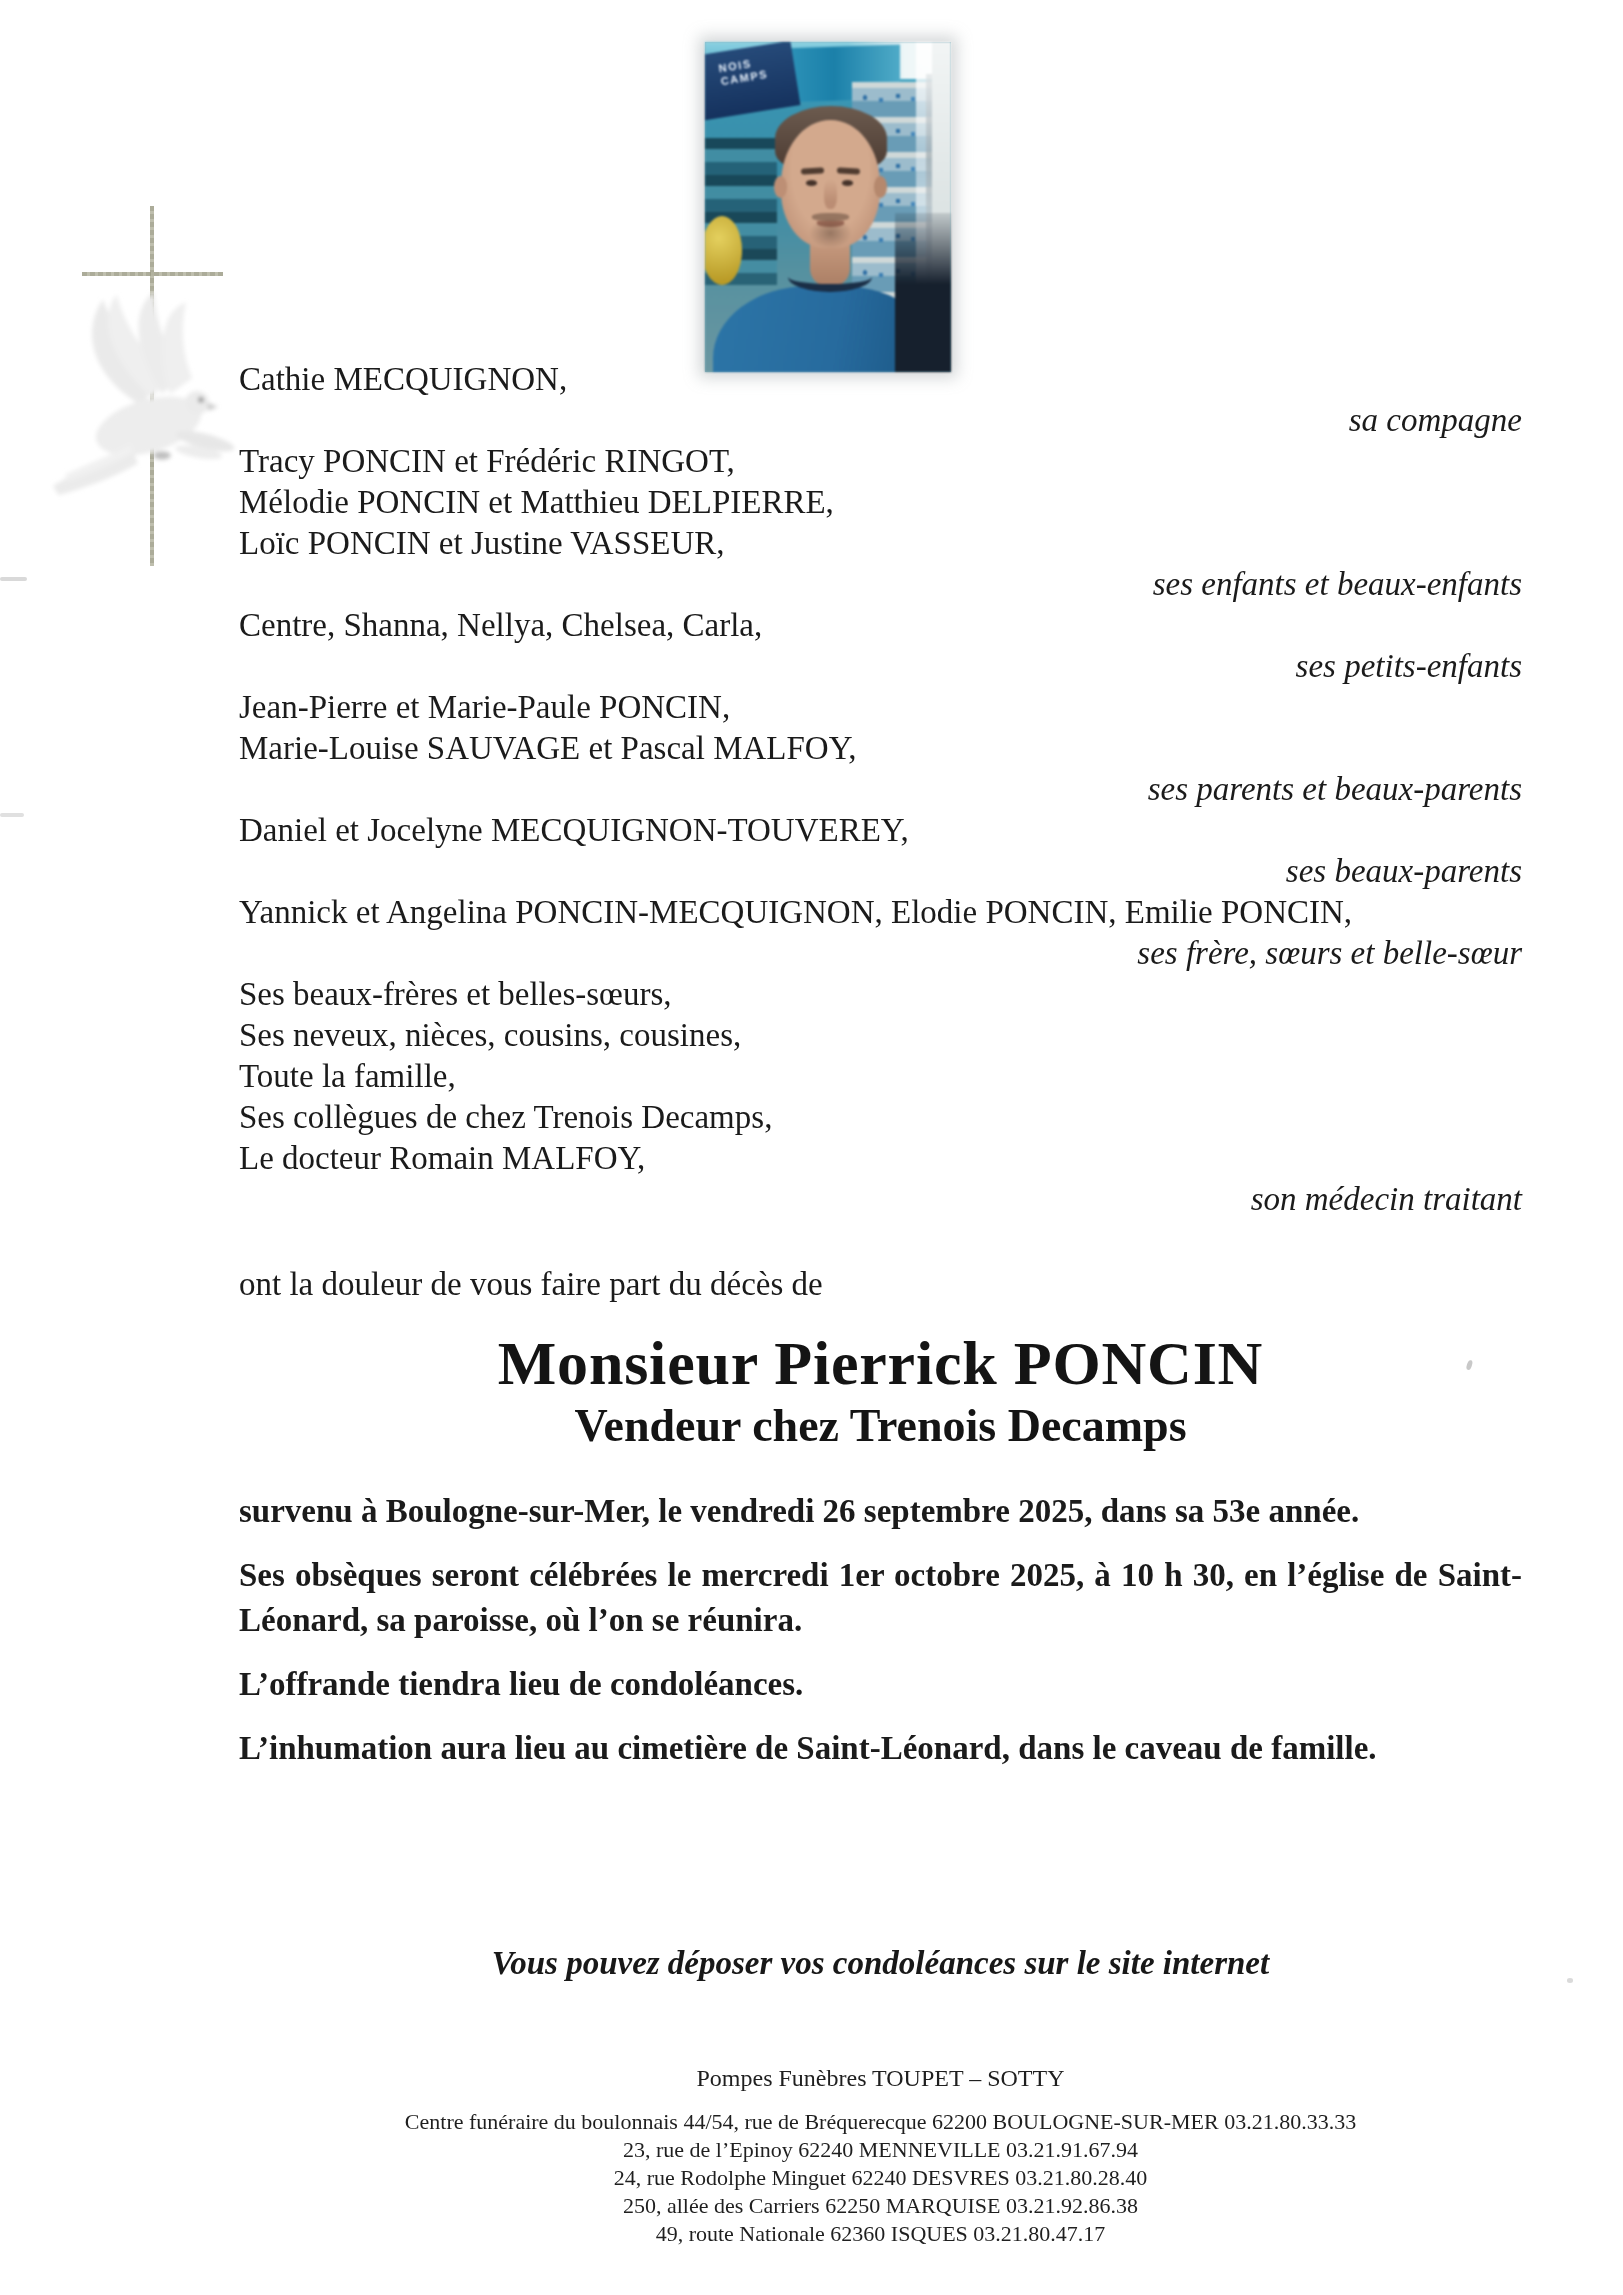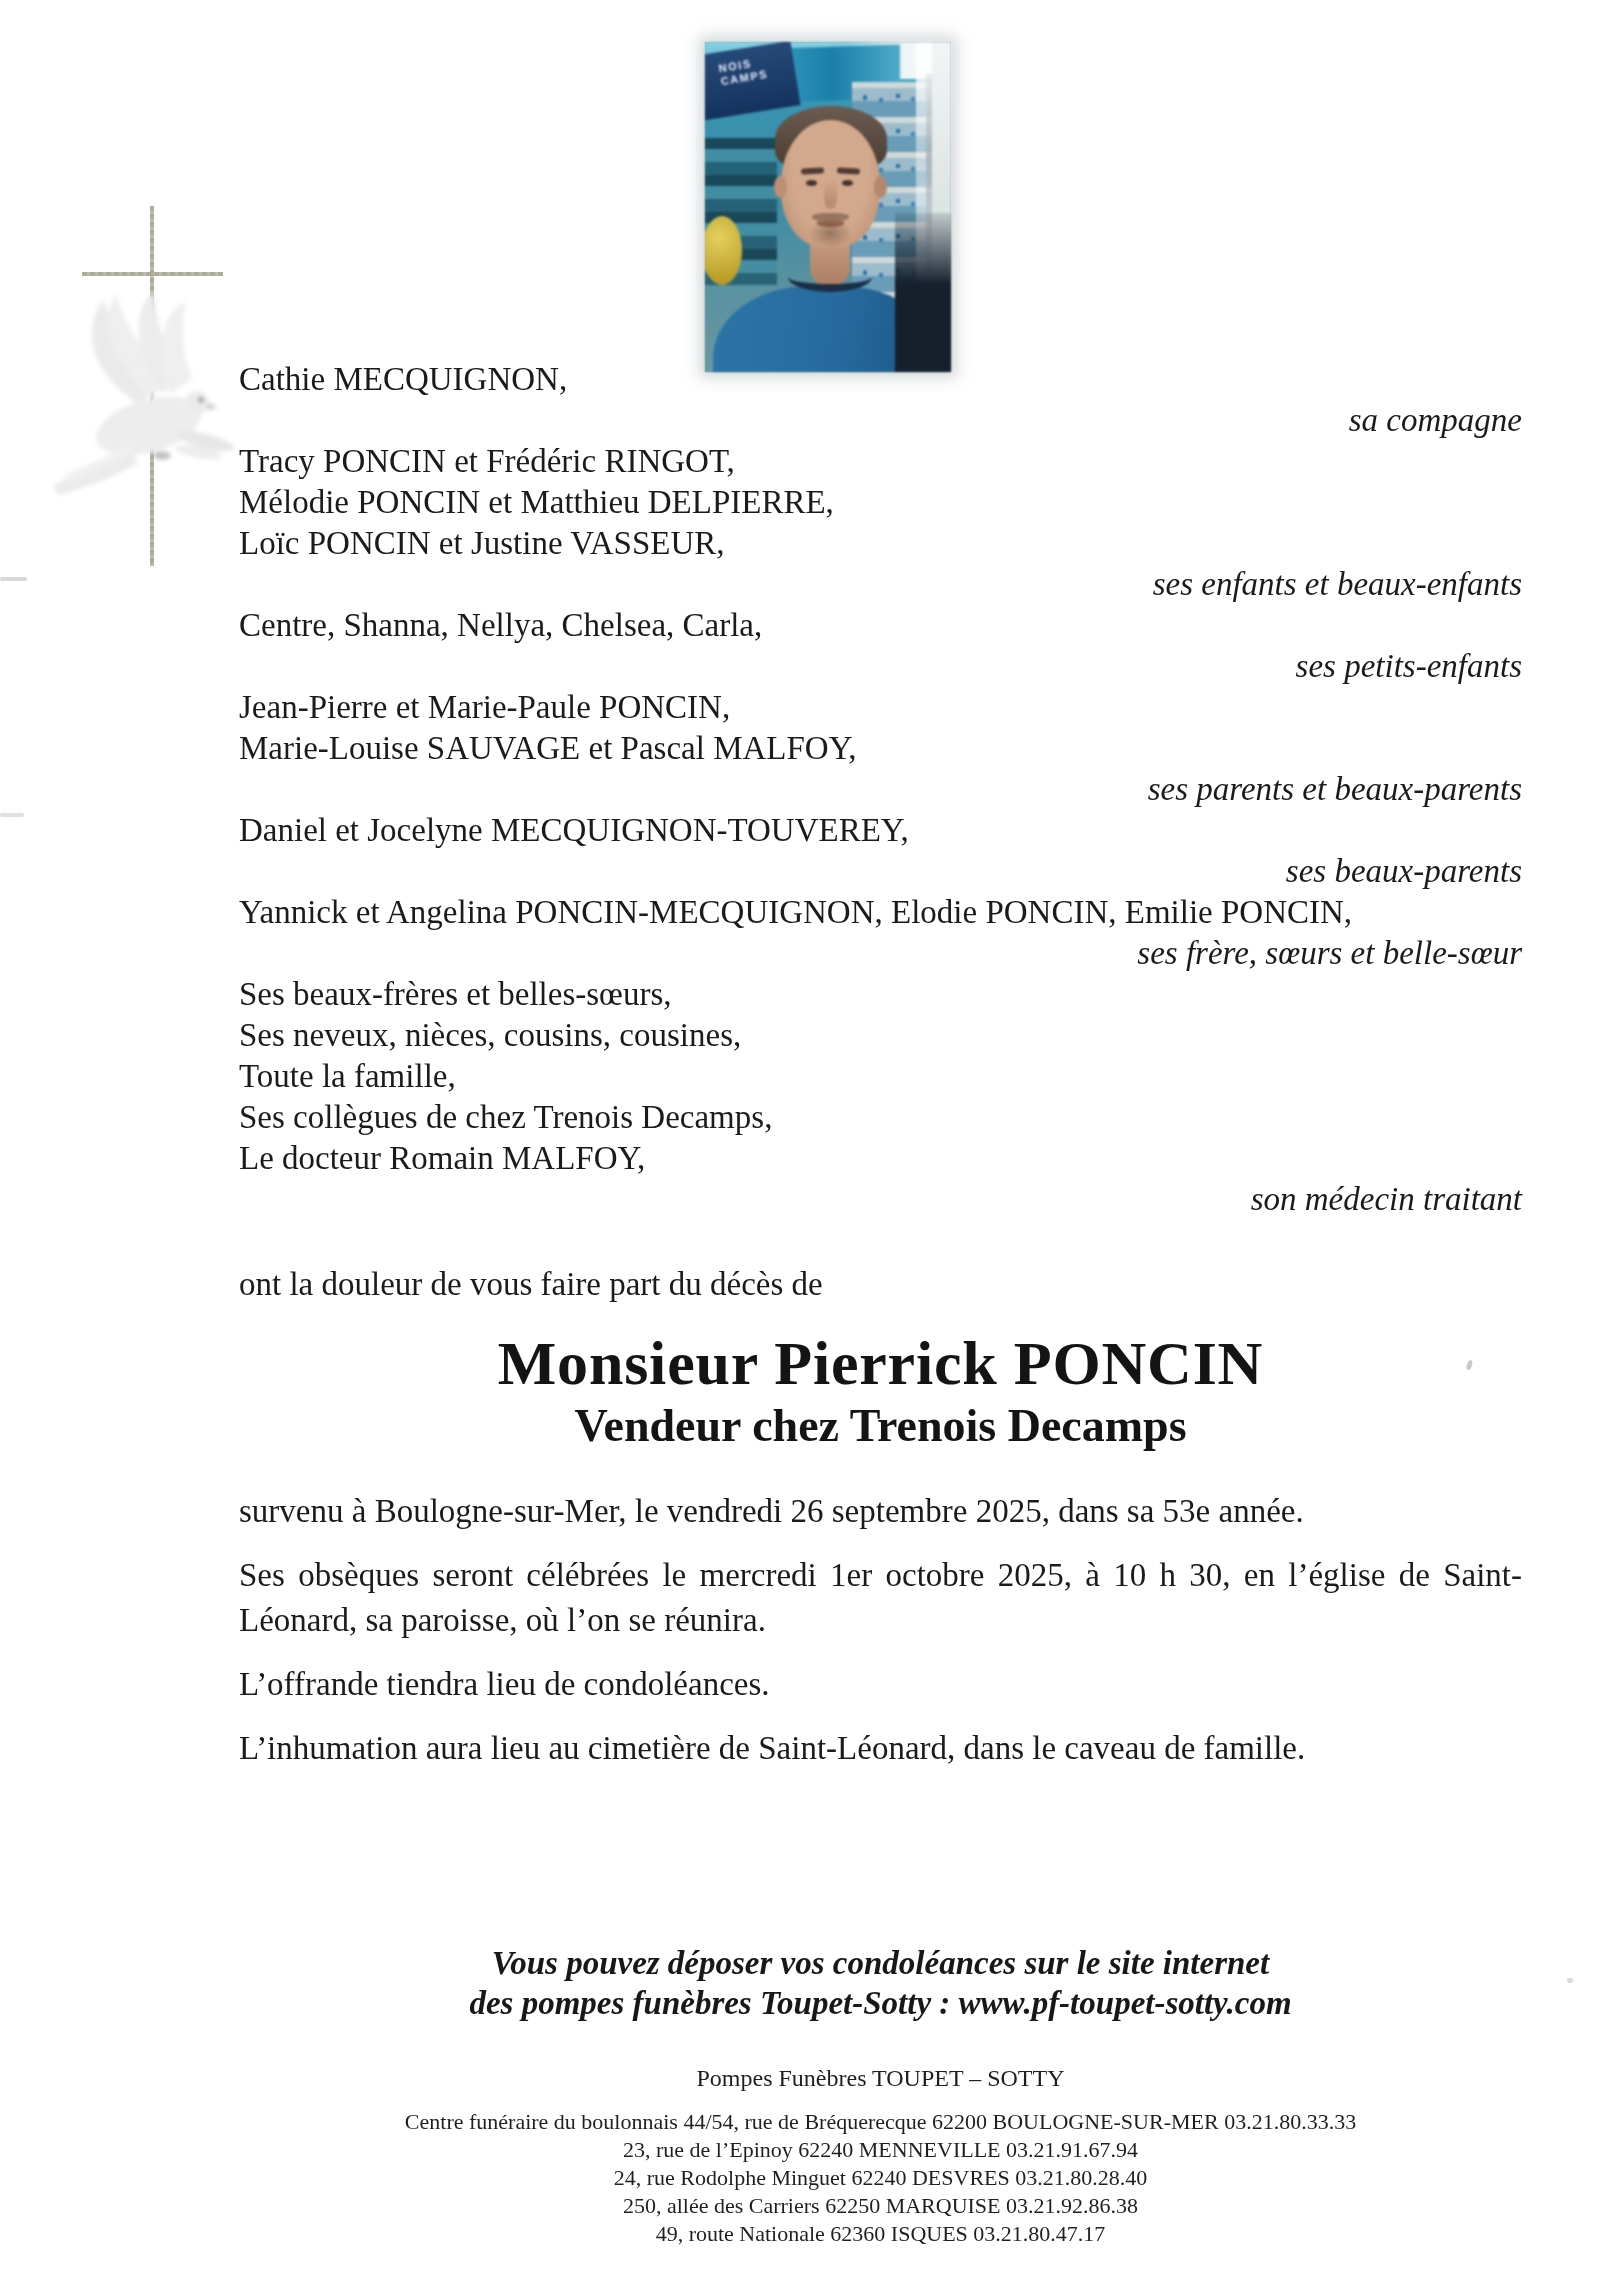--- a/index.html
+++ b/index.html
@@ -54,21 +54,21 @@
   .ph-mouth{left:112px;top:179px;width:27px;height:6.4px;background:#9a6a58;border-radius:0 0 50% 50%;}
   .ph-goatee{left:104px;top:175px;width:43px;height:32px;background:radial-gradient(ellipse,rgba(80,58,45,.45),rgba(80,58,45,0) 70%);border-radius:50%;}
   
   .col{position:absolute;left:239px;width:1283px;}
   .family{top:359px;font-size:33px;line-height:41px;}
   .fline{height:41px;white-space:nowrap;}
   .rel{text-align:right;font-style:italic;}
   .announce{top:1264px;font-size:33px;line-height:41px;}
   .dname{top:1323px;margin:0;font-size:62px;line-height:80px;font-weight:bold;text-align:center;letter-spacing:0.8px;color:#141414;}
   .drole{top:1396px;margin:0;font-size:46px;line-height:59px;font-weight:bold;text-align:center;color:#141414;}
-  .paras{top:1489px;font-size:33px;line-height:45px;}
+  .paras{top:1489px;font-size:33px;line-height:45px;font-weight:bold;}
   .paras p{margin:0;text-align:justify;}
   .paras p+p{margin-top:19px;}
   .condolence{top:1943px;font-size:33px;line-height:40px;font-weight:bold;font-style:italic;text-align:center;color:#181818;}
   .footer{top:2064px;text-align:center;color:#1f1f1f;}
   .company{font-size:24px;line-height:29px;}
   .addrs{margin-top:15px;font-size:22px;line-height:28px;}
   
   .edge-dash-1{position:absolute;left:0;top:577px;width:27px;height:4px;background:#d9d9d9;border-radius:2.4px;}
   .edge-dash-2{position:absolute;left:0;top:813px;width:24px;height:4px;background:#e0e0e0;border-radius:2.4px;}
   .speck-1{position:absolute;left:1467px;top:1360px;width:4.8px;height:9.6px;background:#9b9b9b;border-radius:50%;transform:rotate(18deg);opacity:.55;}
@@ -173,21 +173,20 @@
 
   <div class="col paras">
     <p>survenu à Boulogne-sur-Mer, le vendredi 26 septembre 2025, dans sa 53e année.</p>
     <p>Ses obsèques seront célébrées le mercredi 1er octobre 2025, à 10 h 30, en l’église de Saint-Léonard, sa paroisse, où l’on se réunira.</p>
     <p>L’offrande tiendra lieu de condoléances.</p>
     <p>L’inhumation aura lieu au cimetière de Saint-Léonard, dans le caveau de famille.</p>
   </div>
 
   <div class="col condolence">
     <div>Vous pouvez déposer vos condoléances sur le site internet</div>
-    <div>des pompes funèbres Toupet-Sotty : www.pf-toupet-sotty.com</div>
   </div>
 
   <div class="col footer">
     <div class="company">Pompes Funèbres TOUPET – SOTTY</div>
     <div class="addrs">
       <div>Centre funéraire du boulonnais 44/54, rue de Bréquerecque 62200 BOULOGNE-SUR-MER 03.21.80.33.33</div>
       <div>23, rue de l’Epinoy 62240 MENNEVILLE 03.21.91.67.94</div>
       <div>24, rue Rodolphe Minguet 62240 DESVRES 03.21.80.28.40</div>
       <div>250, allée des Carriers 62250 MARQUISE 03.21.92.86.38</div>
       <div>49, route Nationale 62360 ISQUES 03.21.80.47.17</div>

